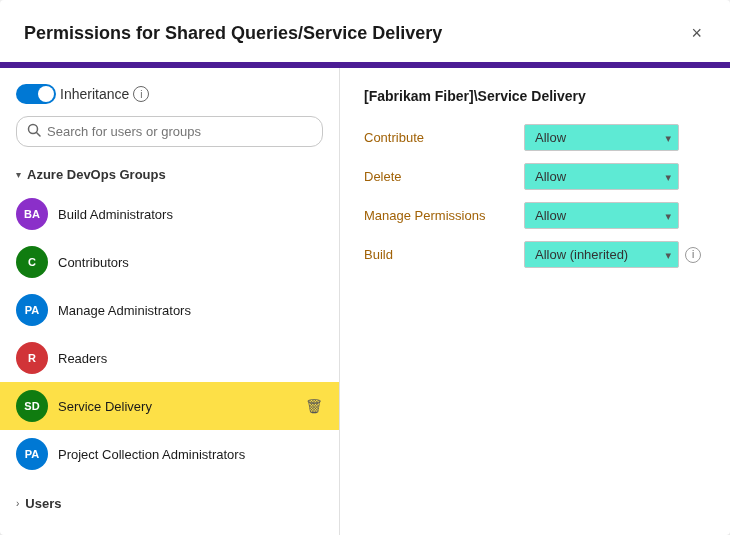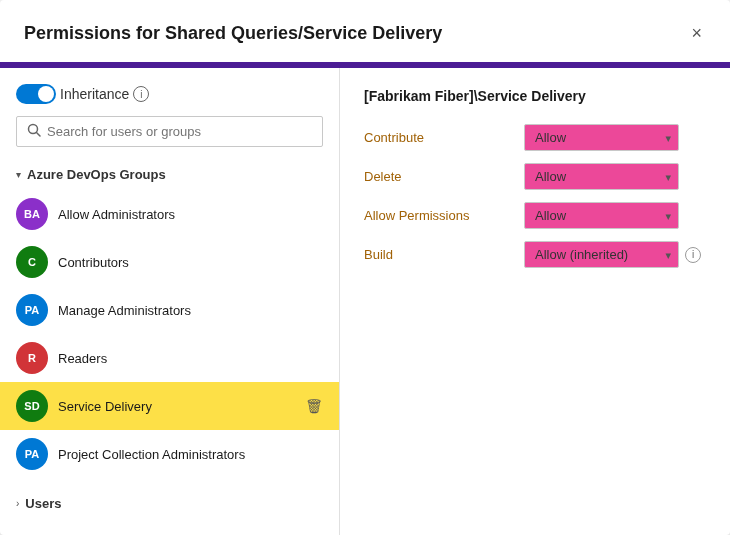--- a/index.html
+++ b/index.html
@@ -93,21 +93,21 @@
       display: inline-flex;
       align-items: center;
       justify-content: center;
       font-size: 10px;
       color: #666;
       cursor: pointer;
     }
     .search-box {
       margin: 0 16px 12px 16px;
       border: 1px solid #c8c8c8;
-      border-radius: 2px;
+      border-radius: 12px;
       display: flex;
       align-items: center;
       padding: 6px 10px;
       gap: 6px;
       background: white;
     }
     .search-icon-svg {
       color: #666;
       font-size: 13px;
     }
@@ -210,21 +210,21 @@
       position: relative;
       min-width: 155px;
     }
     .select-wrapper select {
       width: 100%;
       border: 1px solid #c8c8c8;
       border-radius: 2px;
       padding: 5px 28px 5px 10px;
       font-size: 13px;
       color: #333;
-      background: #ec4899;
+      background: #5eead4;
       cursor: pointer;
       appearance: none;
       outline: none;
     }
     .select-wrapper::after {
       content: '▾';
       position: absolute;
       right: 8px;
       top: 50%;
       transform: translateY(-50%);
@@ -277,21 +277,21 @@
       </div>
       <div class="group-section">
         <div class="group-header">
           <span class="chevron">▾</span>
           <span class="group-header-label">Azure DevOps Groups</span>
         </div>
         <div id="group-list">
 
         <div class="group-item">
       <div class="avatar" style="background:#8B2FC9">BA</div>
-      <span class="group-name">Allow Administrators</span>
+      <span class="group-name">Build Administrators</span>
 
     </div>
             <div class="group-item">
       <div class="avatar" style="background:#107C10">C</div>
       <span class="group-name">Contributors</span>
 
     </div>
             <div class="group-item">
       <div class="avatar" style="background:#0078D4">PA</div>
       <span class="group-name">Manage Administrators</span>
@@ -335,21 +335,21 @@
           <div class="permission-row">
       <span class="permission-name">Delete</span>
       <div class="select-wrapper">
         <select>
           <option selected="">Allow</option><option>Deny</option><option>Not set</option>
         </select>
       </div>
 
     </div>
           <div class="permission-row">
-      <span class="permission-name">Allow Permissions</span>
+      <span class="permission-name">Manage Permissions</span>
       <div class="select-wrapper">
         <select>
           <option selected="">Allow</option><option>Deny</option><option>Not set</option>
         </select>
       </div>
 
     </div>
           <div class="permission-row">
       <span class="permission-name">Build</span>
       <div class="select-wrapper">

